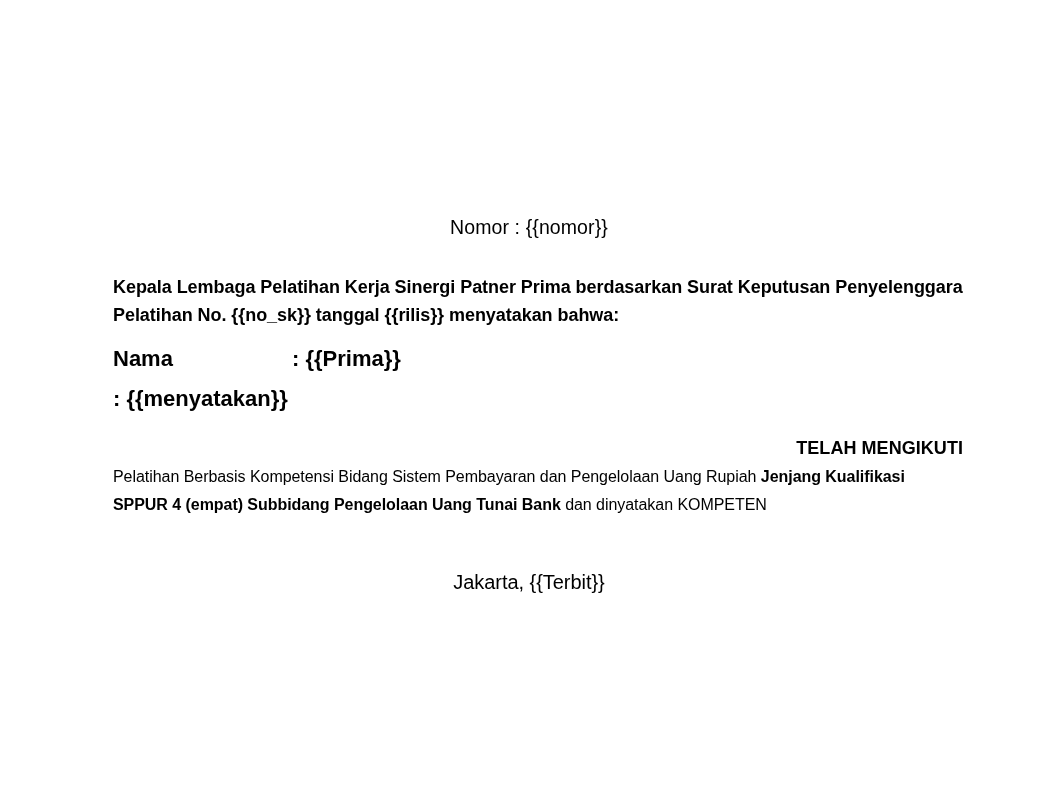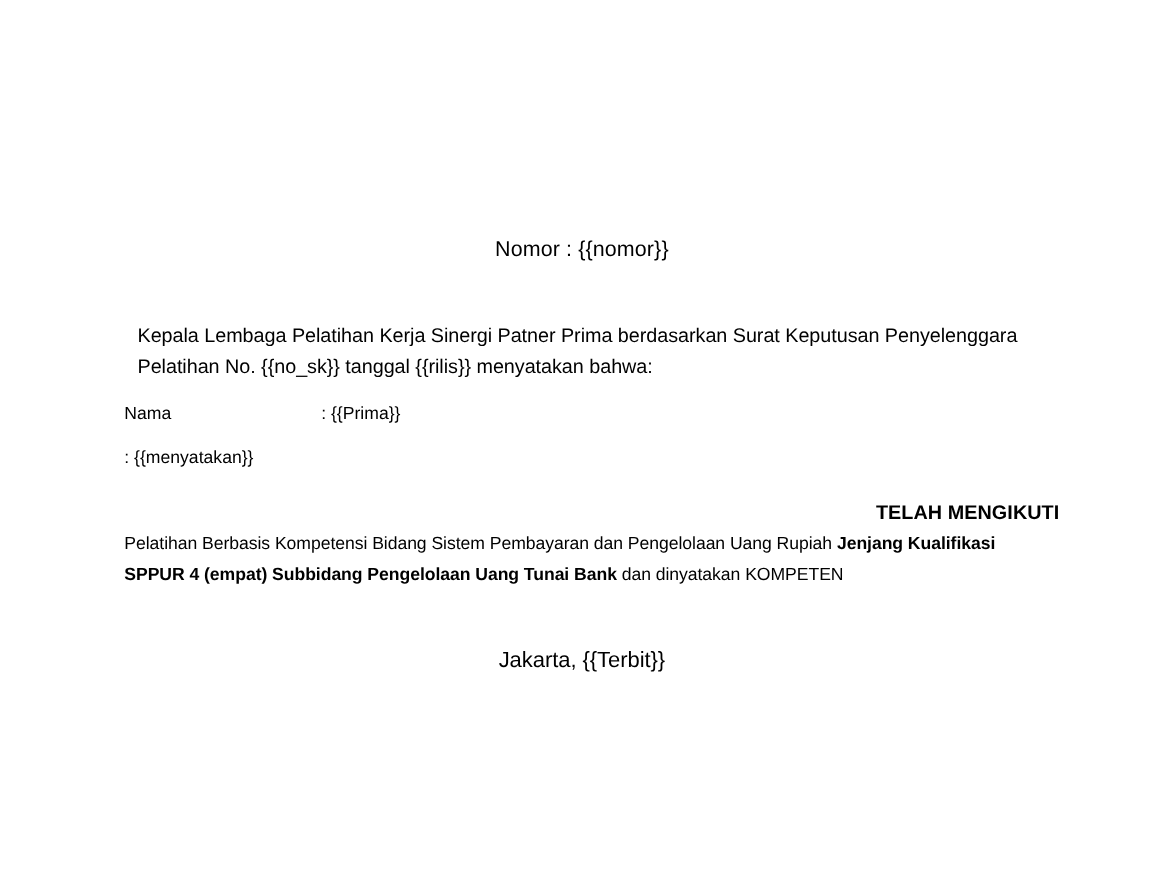--- a/index.html
+++ b/index.html
@@ -25,39 +25,41 @@
     position: absolute;
     left: 113px;
     top: 214px;
     width: 850px;
   }
   .doc-title {
     text-align: center;
     font-size: 19.5px;
     line-height: 26px;
     letter-spacing: 0.1px;
-    margin: 0 0 52px 0;
+    margin: 0 0 34px 0;
     
     padding-right: 18px;
   }
   .intro {
     font-size: 18px;
     line-height: 27.5px;
-    margin: 0 0 16px 12px;
+    margin: 0 0 16px 0;
     letter-spacing: -0.05px;
+    font-weight: bold;
   }
   .fields {
     margin: 0 0 6px 0;
     border-collapse: collapse;
   }
   .field-row {
     display: flex;
-    font-size: 16px;
+    font-size: 22px;
     line-height: 27px;
     margin-bottom: 13px;
+    font-weight: bold;
   }
   .field-label {
     width: 179px;
     flex: 0 0 179px;
   }
   .field-value {
     flex: 1 1 auto;
   }
   .section-heading {
     text-align: right;

